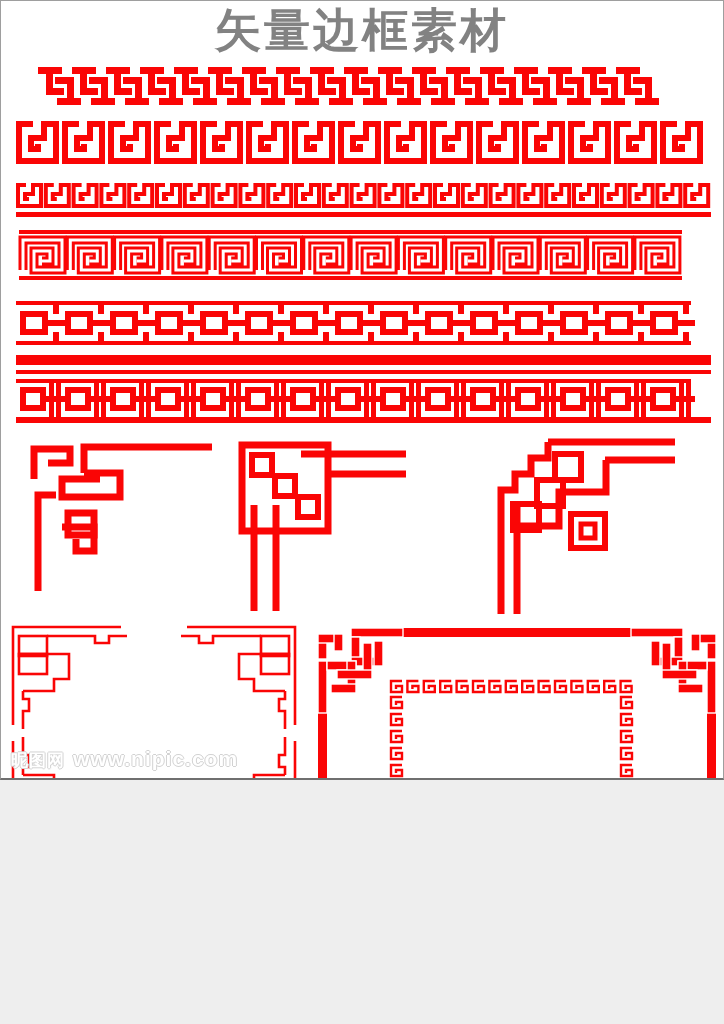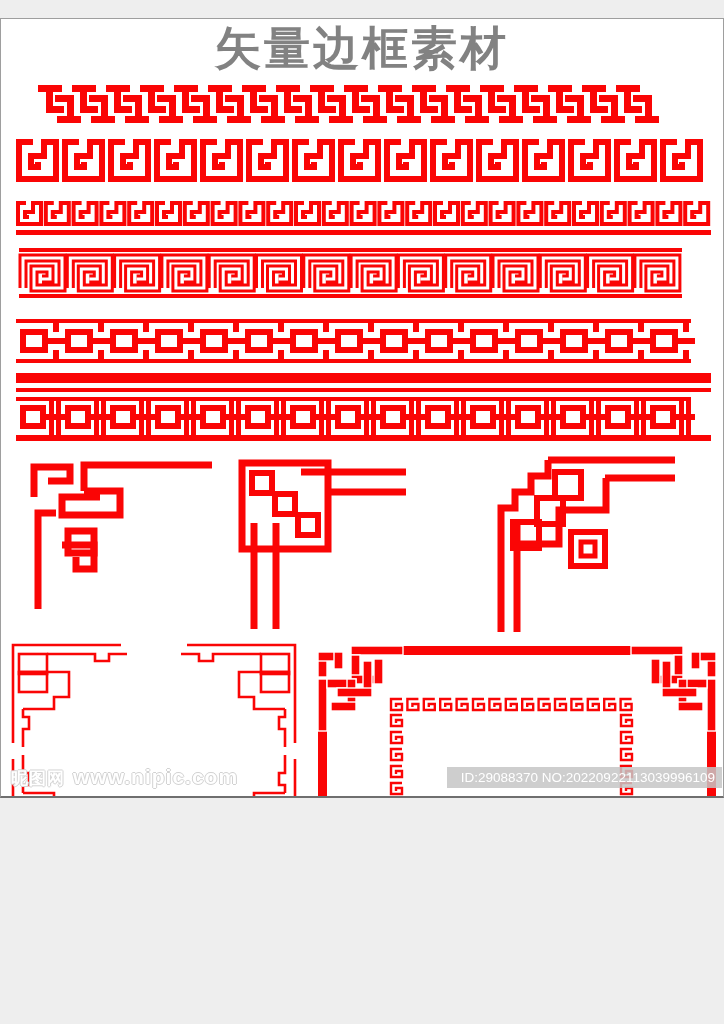--- a/index.html
+++ b/index.html
@@ -1,17 +1,17 @@
 <!DOCTYPE html>
 <html><head>
 <meta charset="utf-8">
 <style>
   html,body{margin:0;padding:0;background:#eee;font-family:"Liberation Sans",sans-serif;}
   .canvas{
-    position:relative;width:724px;height:780px;margin:18px auto;background:#ffffff;
+    position:relative;width:724px;height:780px;margin:0 auto;background:#ffffff;
     border:1px solid #9e9e9e;border-bottom:2px solid #6f6f6f;box-sizing:border-box;overflow:hidden;
   }
   .title{
     position:absolute;top:4px;left:0;width:100%;text-align:center;
     font-size:46px;font-weight:bold;letter-spacing:3px;color:#828282;line-height:1.1;
   }
   #art{position:absolute;left:0;top:0;}
   .watermark{
     position:absolute;left:10px;bottom:6px;font-size:21px;font-weight:bold;color:#ffffff;
     letter-spacing:1px;white-space:nowrap;
@@ -990,14 +990,13 @@
             <path d="M13,2 H2 V13 H13 V7 H7 V10" fill="none" stroke="#fa0505" stroke-width="2.4" stroke-linecap="butt" stroke-linejoin="miter"></path>
           </g>
         </g>
       </g>
     </svg>
 
   <div class="watermark">
     <span class="logo">昵图网</span><span>www.nipic.com</span>
   </div>
 
-  <div class="id-badge">ID:29088370 NO:20220922113039996109</div>
 </div>
 
 </body></html>

